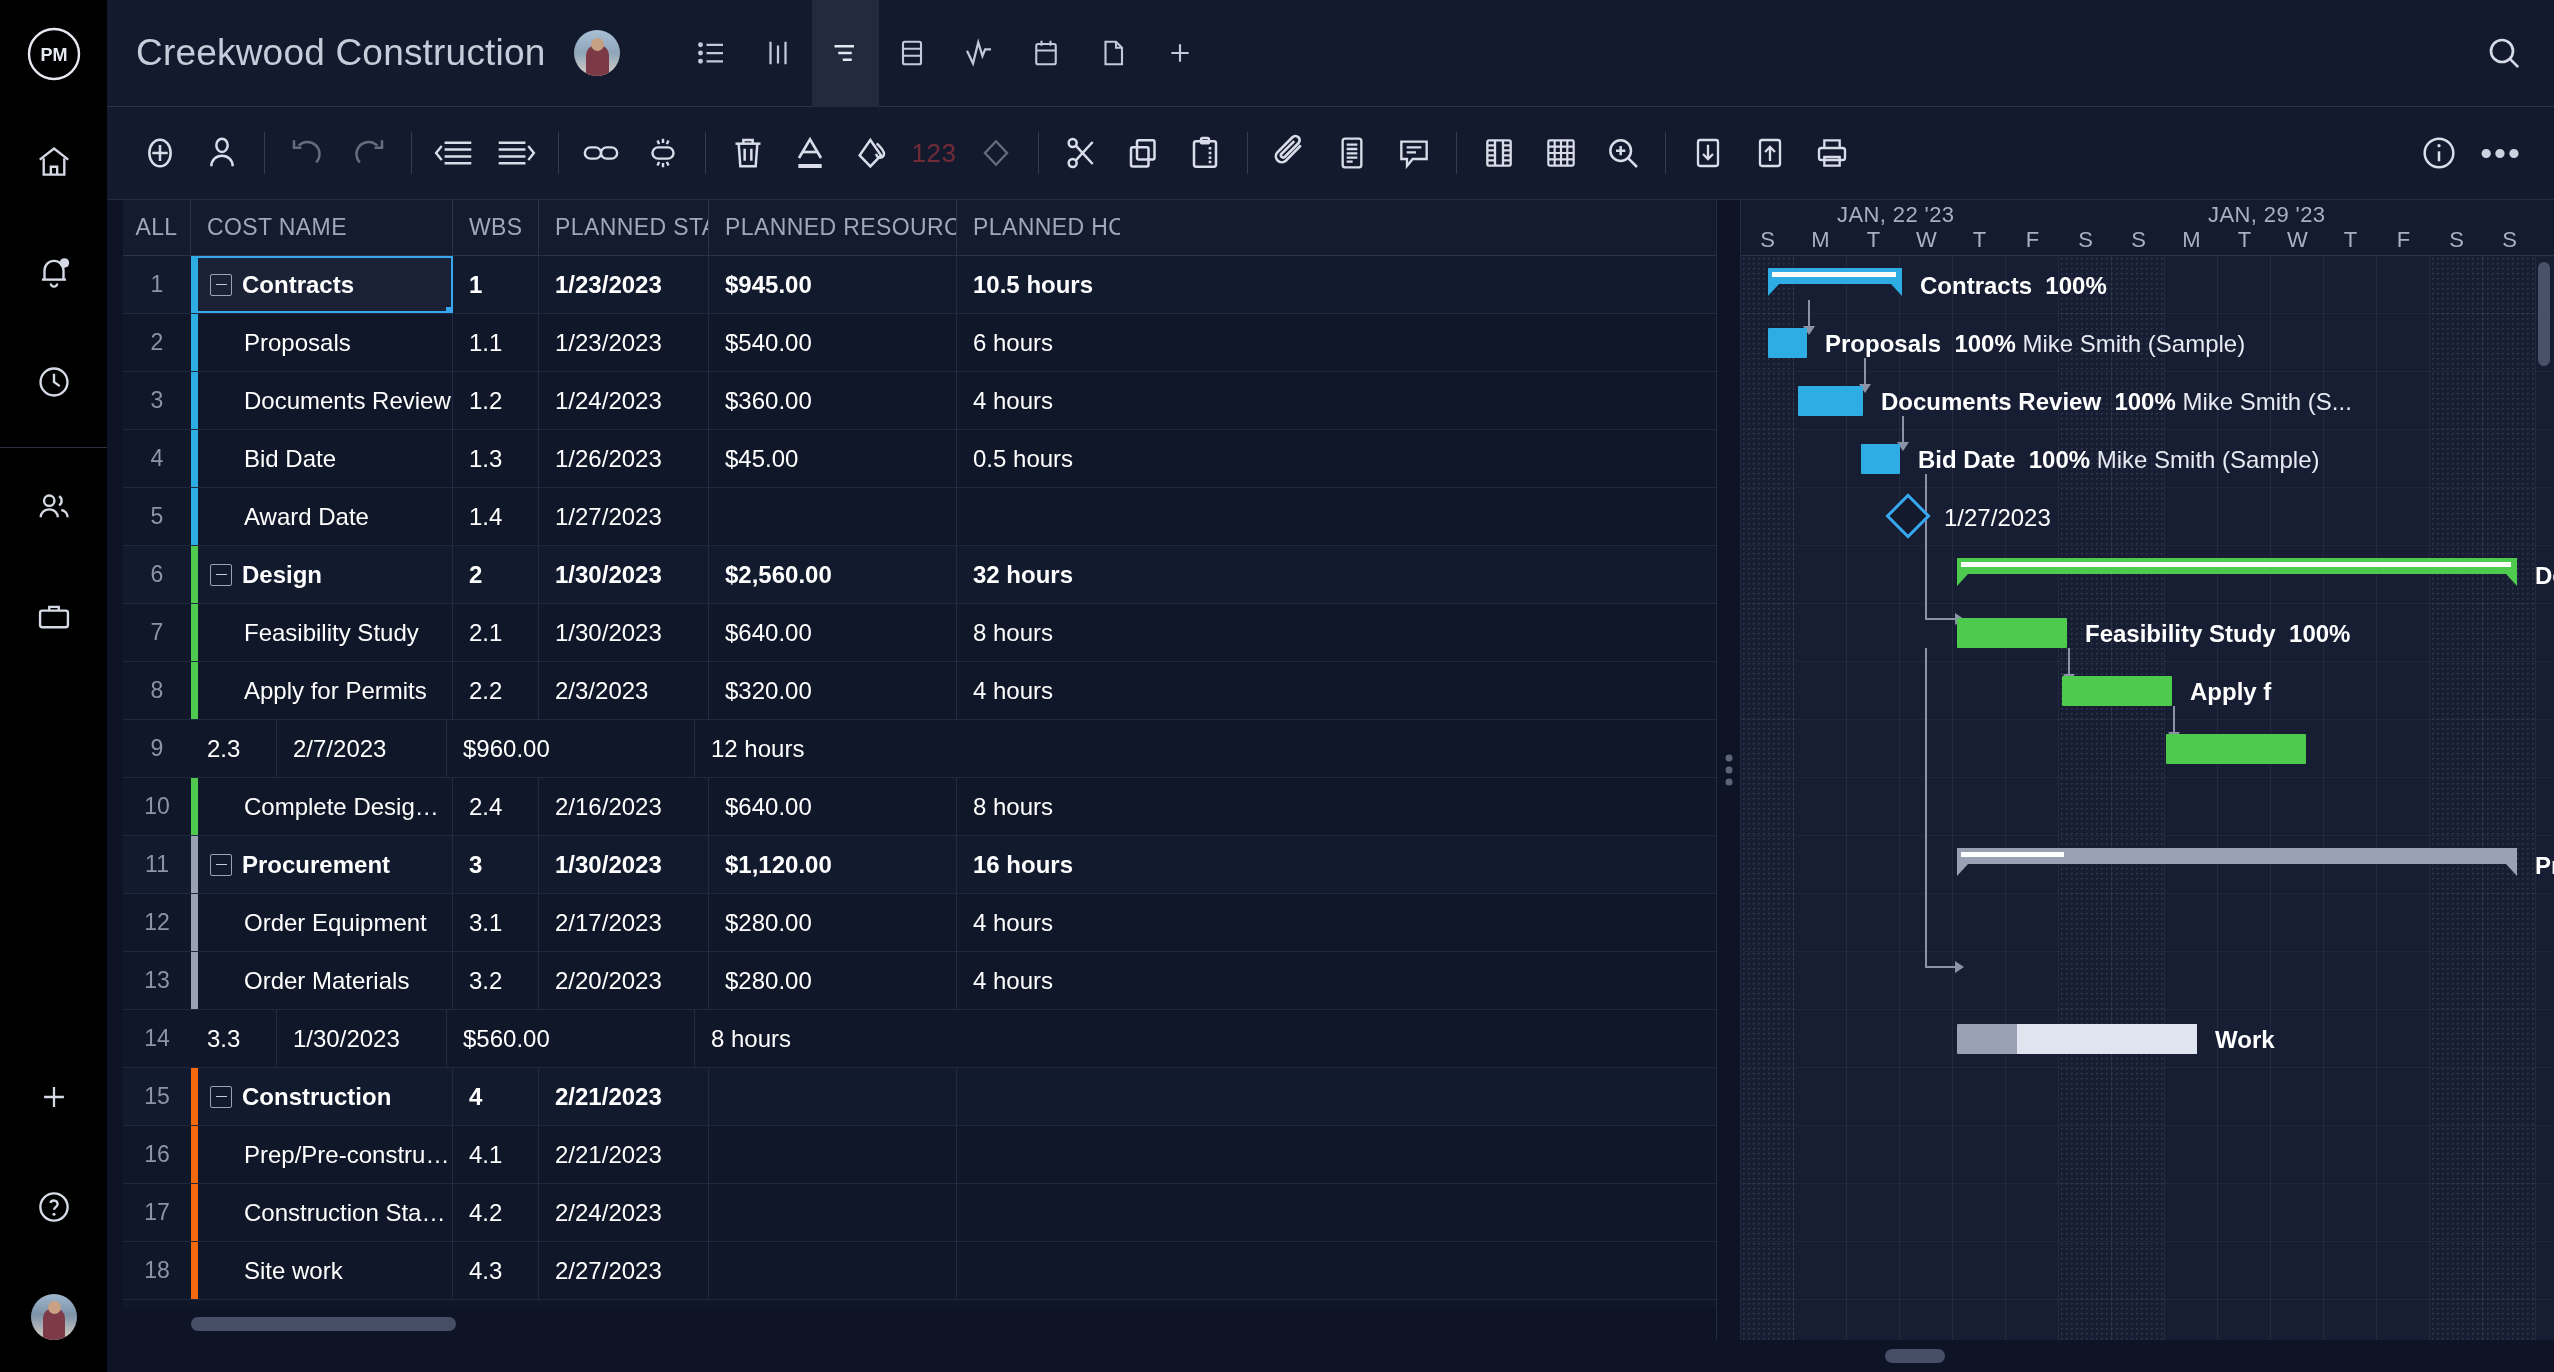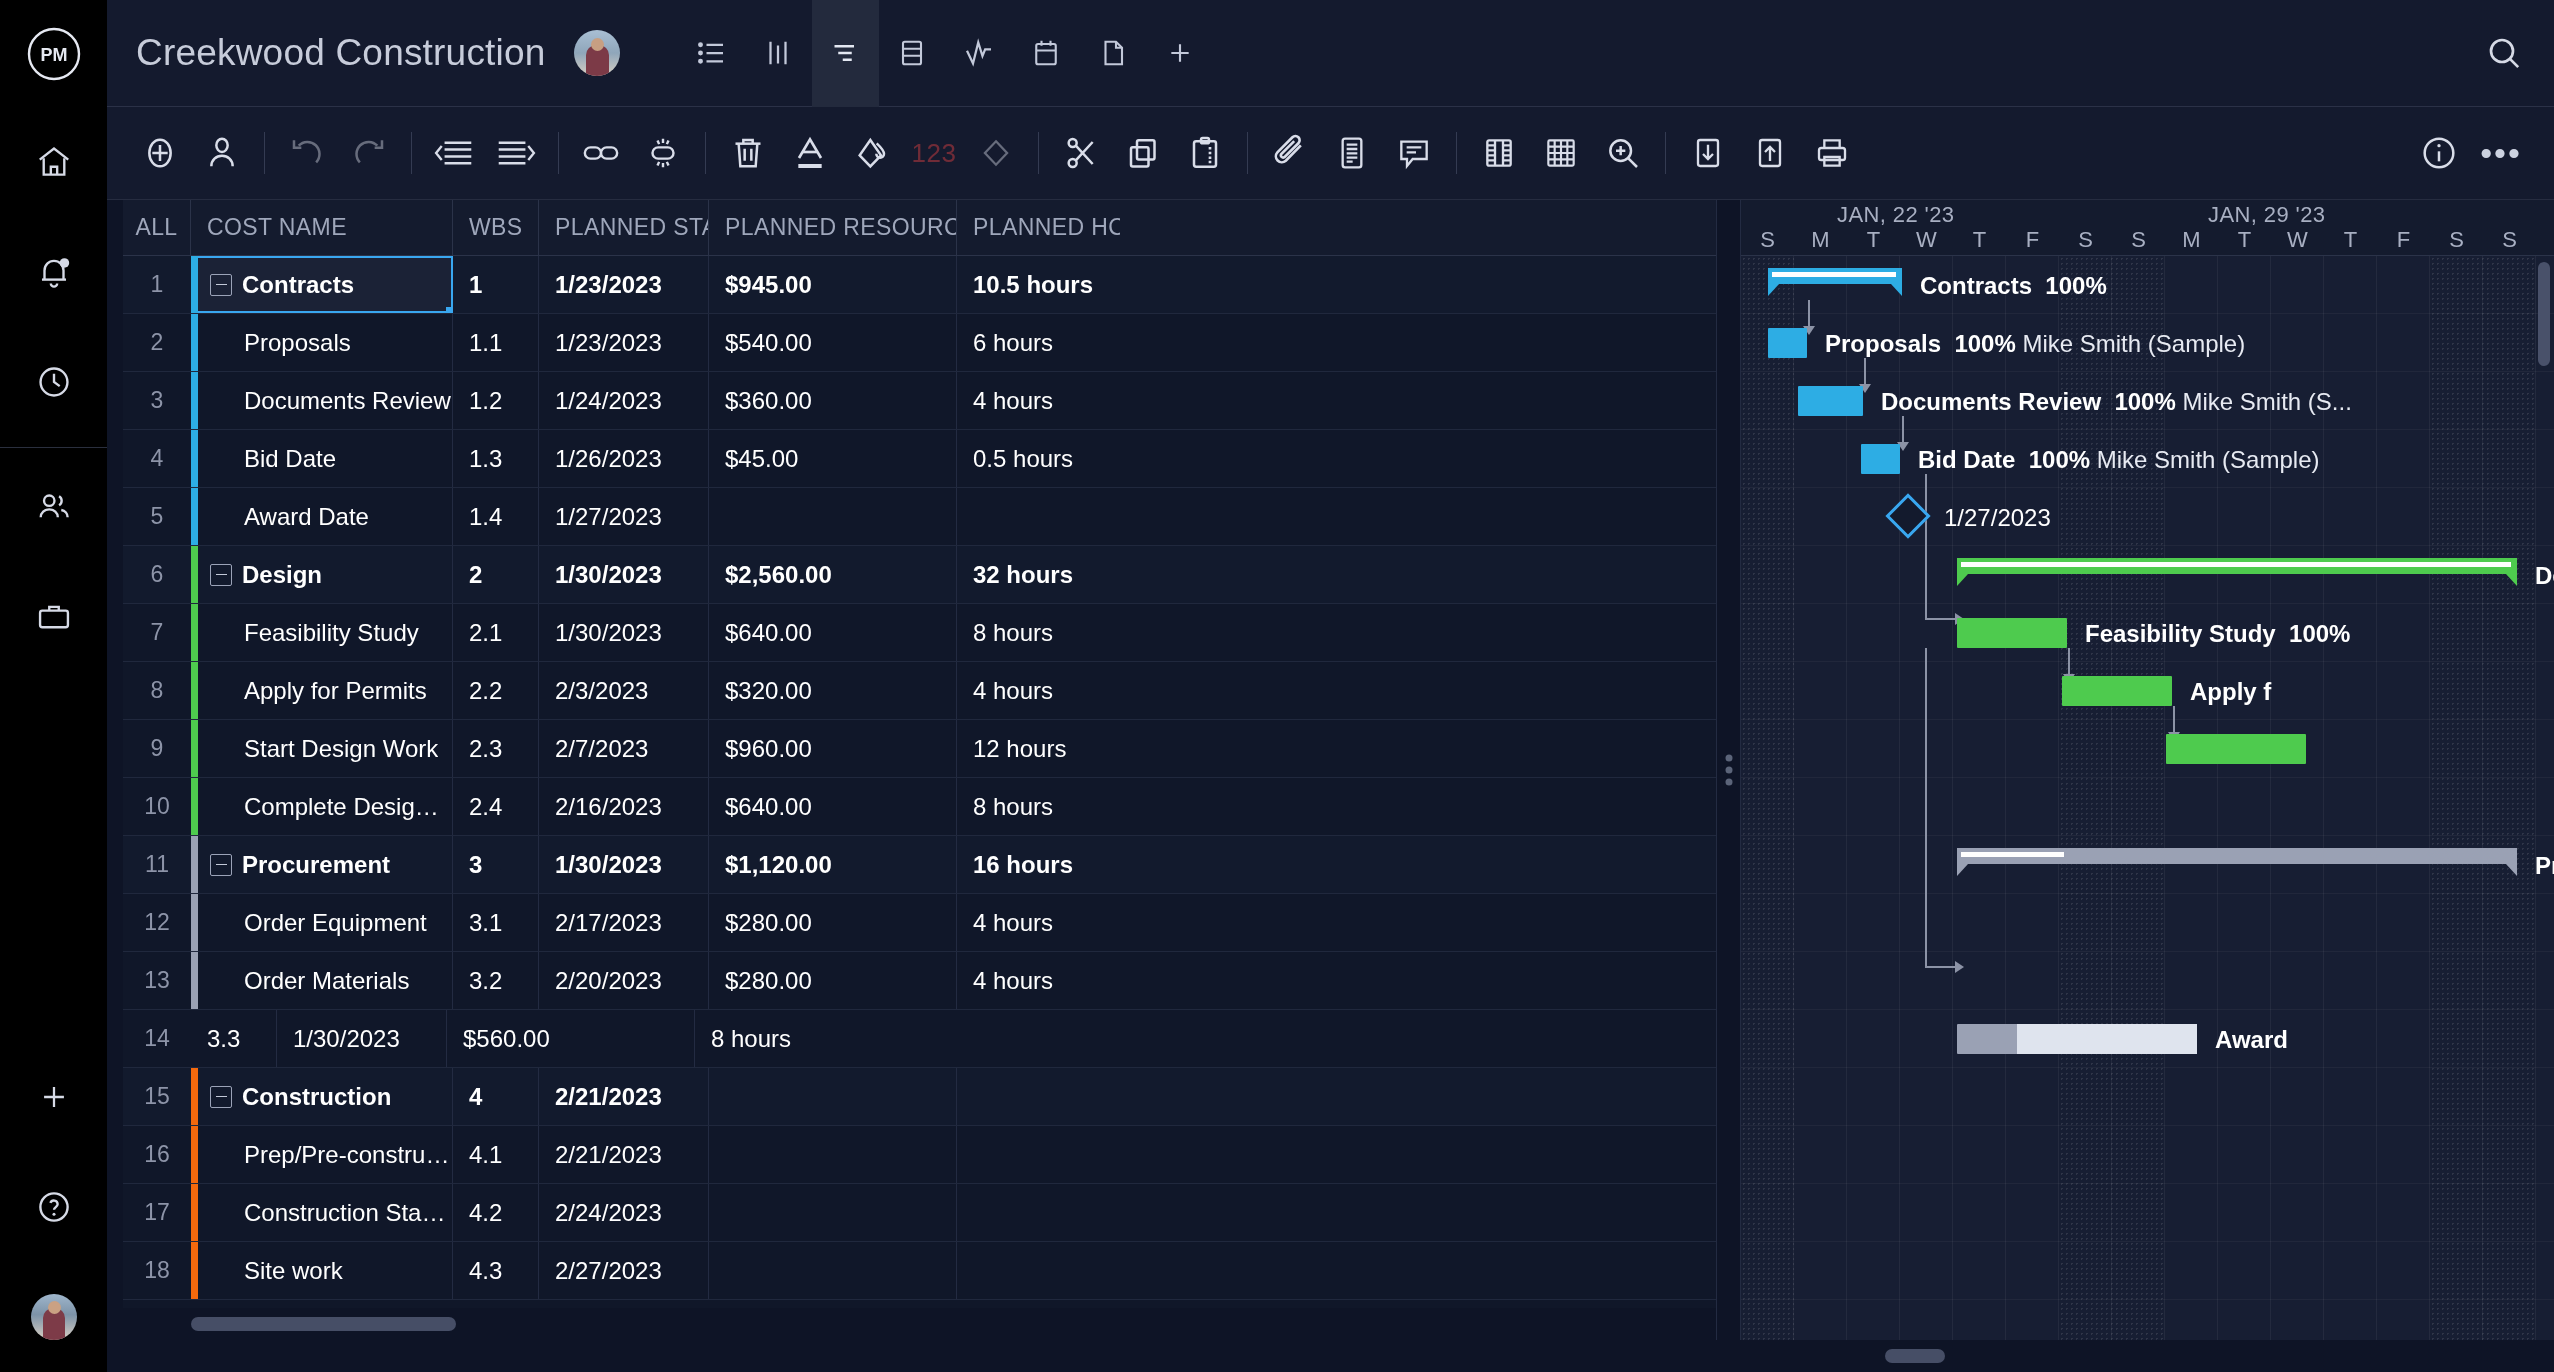--- a/index.html
+++ b/index.html
@@ -714,26 +714,20 @@
                   <span class="name-txt">Apply for Permits</span>
                 </div>
               </div>
               <div class="cell wbs">2.2</div>
               <div class="cell start">2/3/2023</div>
               <div class="cell cost">$320.00</div>
               <div class="cell hrs">4 hours</div>
             </div>
             <div class="row">
               <div class="cell num">9</div>
-              <div class="cell name">
-                <div class="colorbar" style="background: rgb(78, 203, 78);"></div>
-                <div class="name-inner child">
-                  <span class="name-txt">Start Design Work</span>
-                </div>
-              </div>
               <div class="cell wbs">2.3</div>
               <div class="cell start">2/7/2023</div>
               <div class="cell cost">$960.00</div>
               <div class="cell hrs">12 hours</div>
             </div>
             <div class="row">
               <div class="cell num">10</div>
               <div class="cell name">
                 <div class="colorbar" style="background: rgb(78, 203, 78);"></div>
                 <div class="name-inner child">
@@ -949,21 +943,21 @@
             <div class="bar" style="left: 425px; width: 140px; background: rgb(78, 203, 78); top: 478px;"></div>
             <div class="bar summary" style="left: 216px; width: 560px; background: rgb(154, 161, 180); top: 592px;">
               <div class="progress-line" style="width: 103px;"></div>
             </div>
             <div style="position: absolute; width: 0px; height: 0px; border-left: 11px solid rgb(154, 161, 180); border-bottom: 12px solid transparent; left: 216px; top: 608px;"></div>
             <div style="position: absolute; width: 0px; height: 0px; border-right: 11px solid rgb(154, 161, 180); border-bottom: 12px solid transparent; left: 765px; top: 608px;"></div>
             <div class="bar-label" style="left: 794px; top: 596px;"><b>Procurement</b></div>
             <div class="bar" style="left: 216px; width: 240px; background: rgb(154, 161, 180); top: 768px;">
               <div style="position: absolute; right: 0px; top: 0px; bottom: 0px; background: rgb(223, 228, 238); width: 180px;"></div>
             </div>
-            <div class="bar-label" style="left: 474px; top: 770px;"><b>Award</b></div>
+            <div class="bar-label" style="left: 474px; top: 770px;"><b>Work</b></div>
           </div>
         <div class="vscroll"></div>
       </div>
     </div>
 
     <div class="bottombar">
       <div style="width:1618px;flex:0 0 1618px;"></div>
       <div class="hscroll-track" style="flex:1;">
         <div class="hscroll-thumb" id="hthumb-gantt" style="left: 160px; width: 60px;"></div>
       </div>

